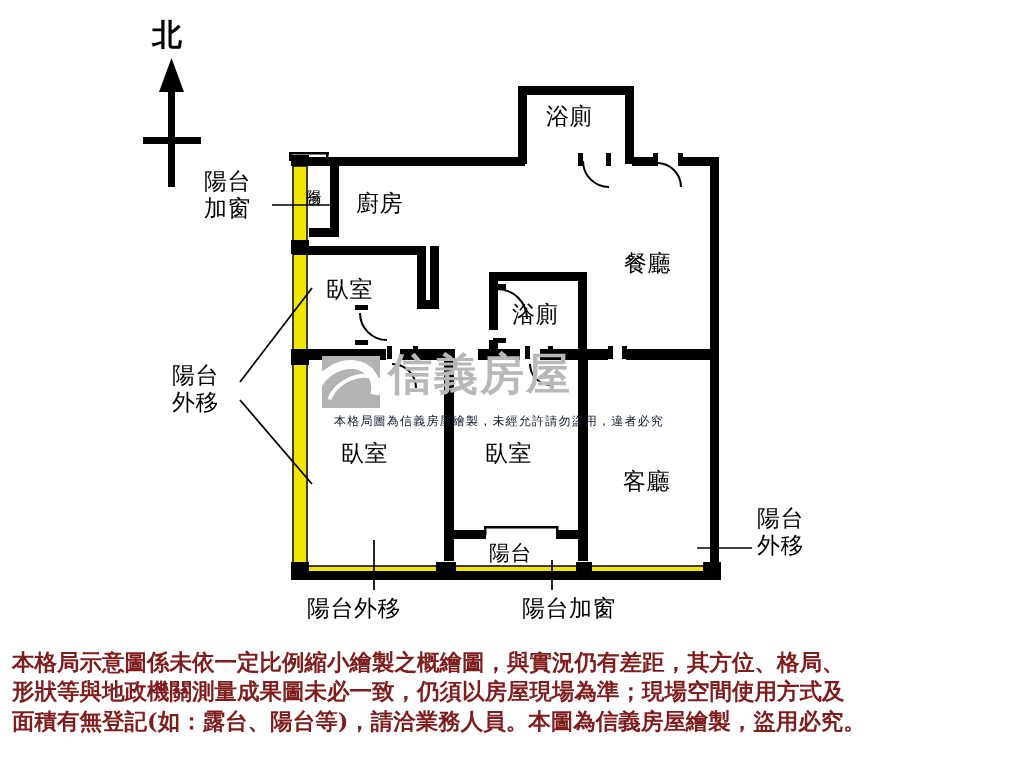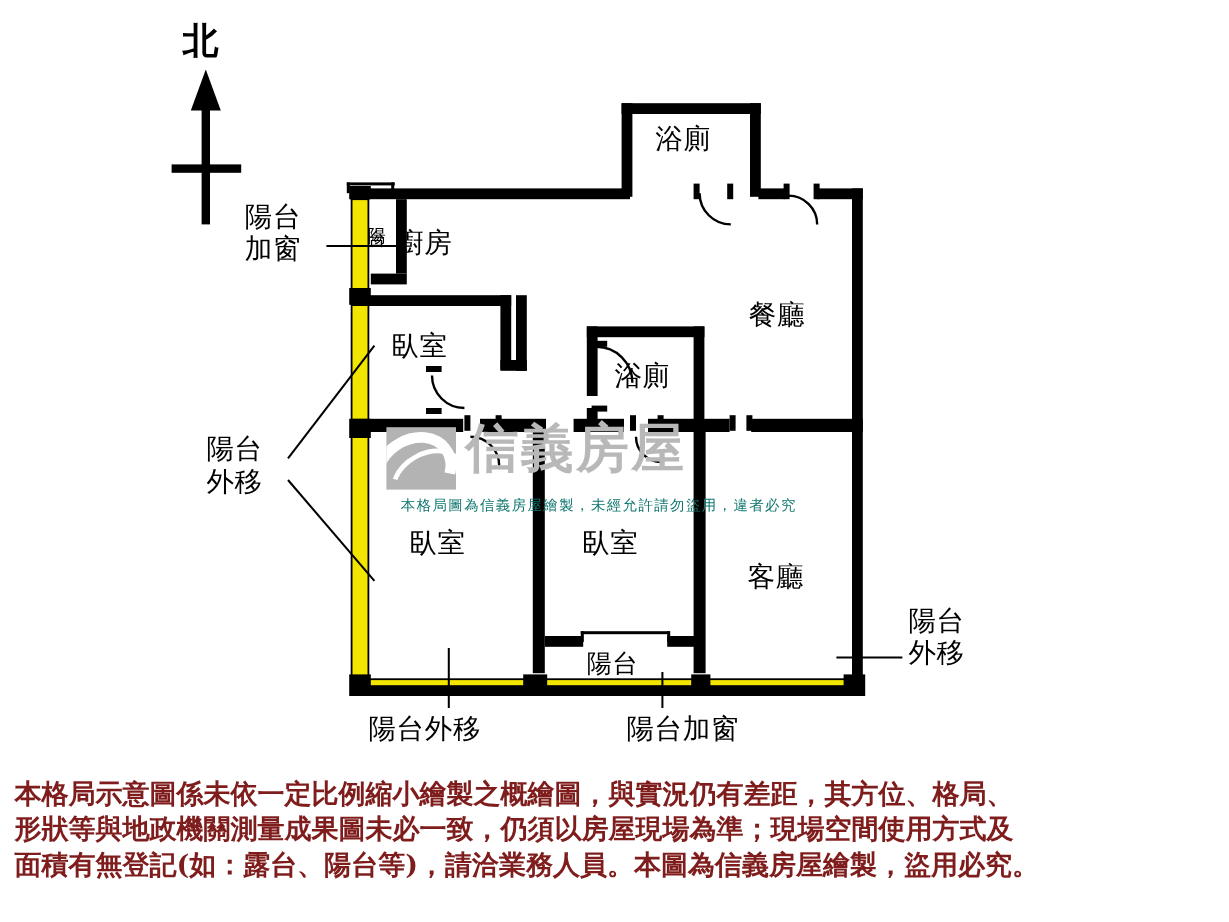--- a/index.html
+++ b/index.html
@@ -87,21 +87,21 @@
     color: #b8b8b8;
     letter-spacing: 2px;
     line-height: 1;
     white-space: nowrap;
   }
   .wm-sub {
     position: absolute;
     left: 334px; top: 413px;
     font-family: "DejaVu Sans", "Liberation Sans", sans-serif;
     font-size: 12px;
-    color: #0f766e;
+    color: #0f172a;
     letter-spacing: 1.2px;
     white-space: nowrap;
   }
   
   .disclaimer {
     position: absolute;
     left: 12px;
     top: 648px;
     width: 1004px;
     font-family: "DejaVu Serif", "Liberation Serif", serif;
@@ -288,21 +288,21 @@
     <div class="wm-text">信義房屋</div>
     <div class="wm-sub">本格局圖為信義房屋繪製，未經允許請勿盜用，違者必究</div>
 
     <div class="lbl compass" style="left:152px; top:20px;">北</div>
 
     <div class="lbl note" style="left:204px; top:168px; text-align:center;">陽台
 加窗</div>
 
     <div class="lbl vertical" style="left:306px; top:178px;">陽台</div>
 
-    <div class="lbl room" style="left:330px; top:192px;">廚房</div>
+    <div class="lbl room" style="left:356px; top:192px;">廚房</div>
 
     <div class="lbl room" style="left:546px; top:105px;">浴廁</div>
 
     <div class="lbl room" style="left:624px; top:252px;text-align:center;">餐廳</div>
 
     <div class="lbl room" style="left:326px; top:278px;">臥室</div>
 
     <div class="lbl room" style="left:512px; top:303px;">浴廁</div>
 
     <div class="lbl note" style="left:172px; top:362px; text-align:center;">陽台

